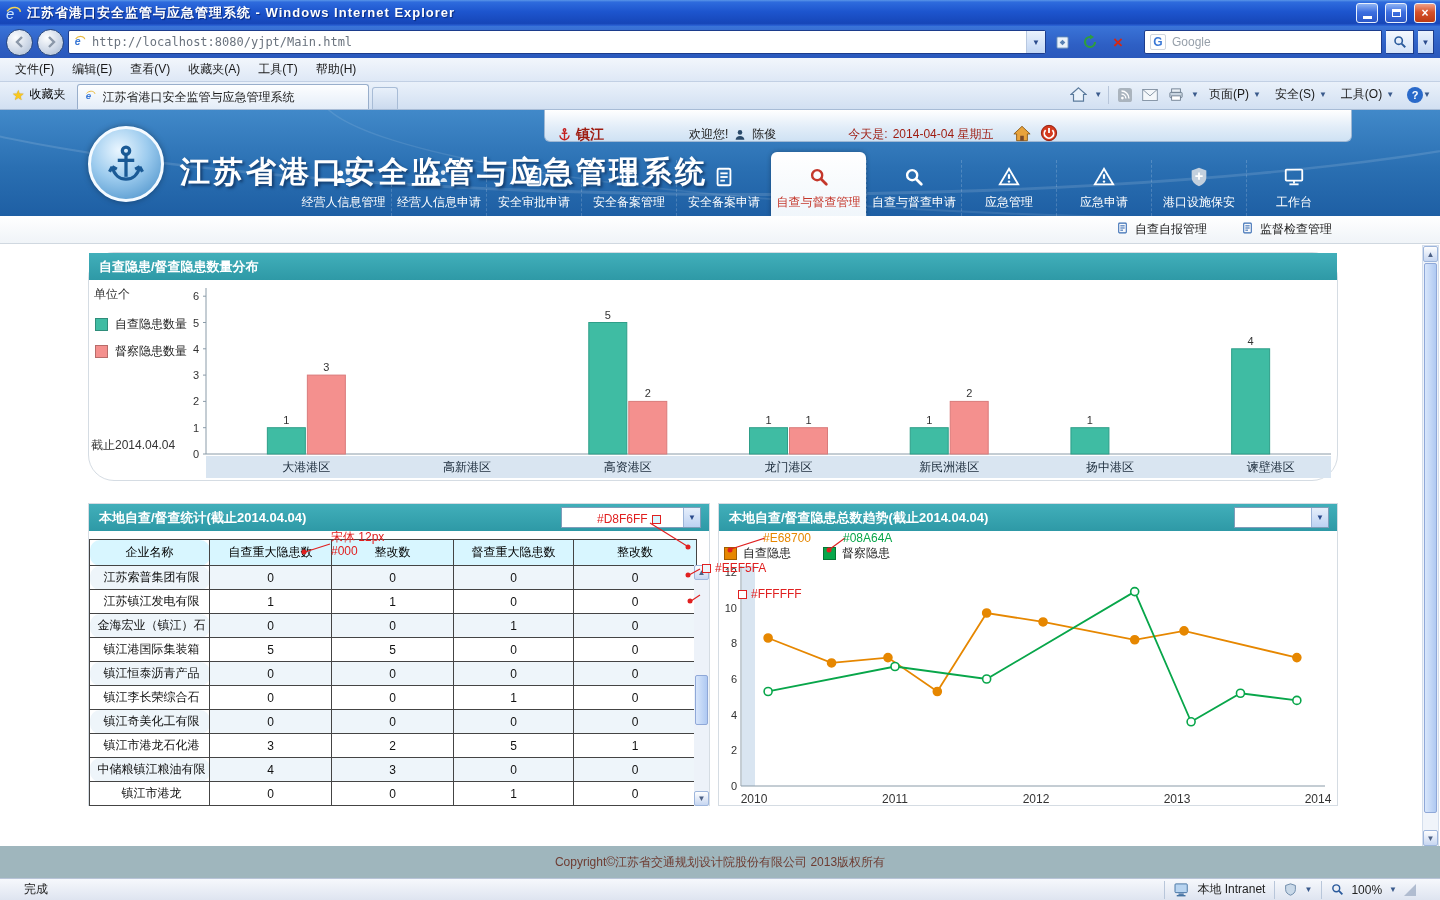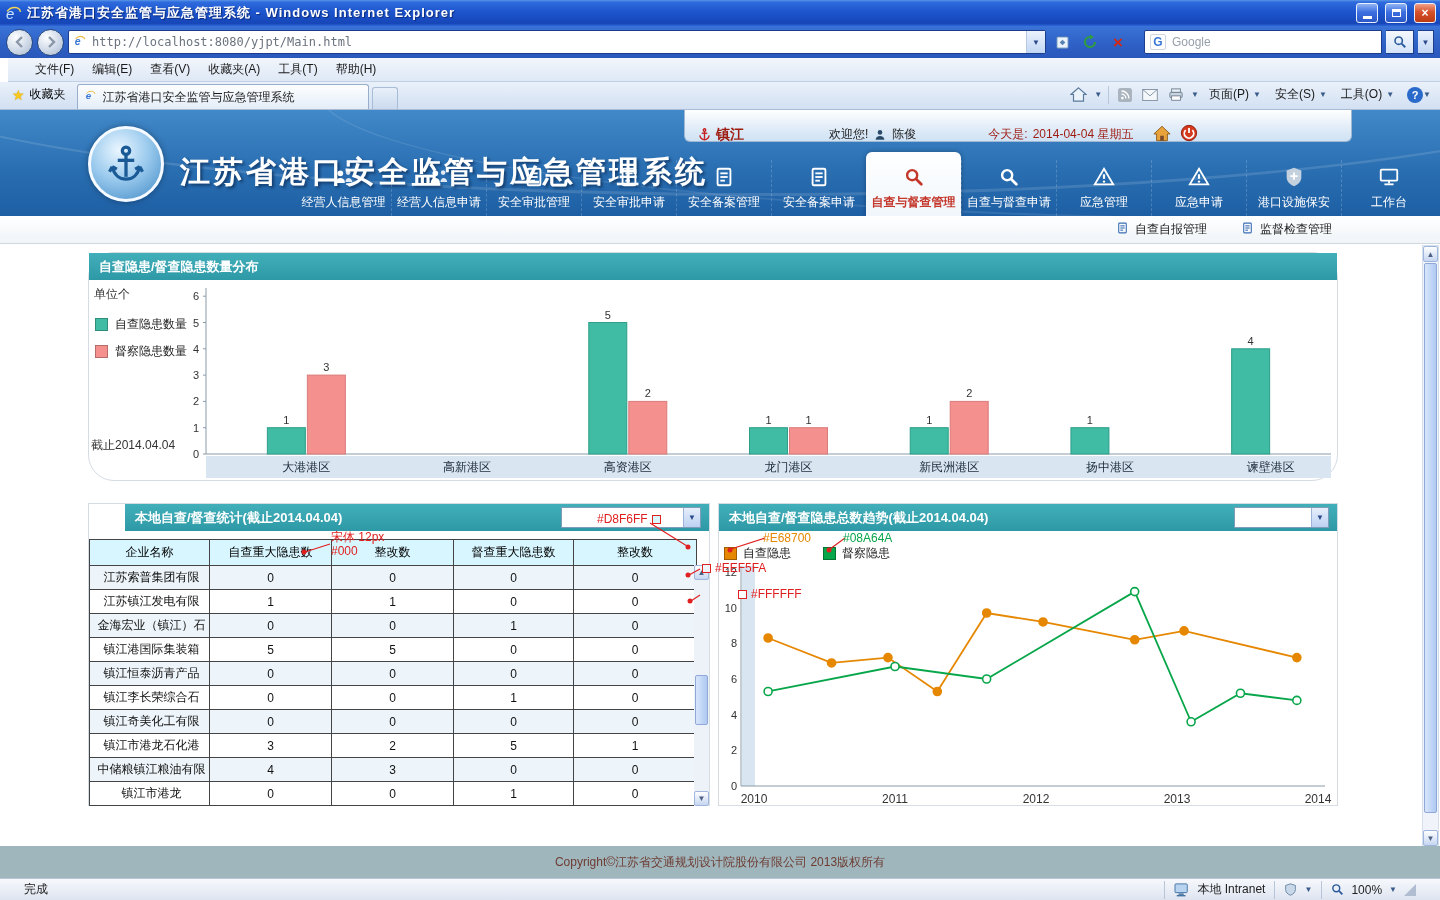--- a/index.html
+++ b/index.html
@@ -40,21 +40,21 @@
     display:inline-flex; align-items:center; justify-content:center; font-weight:bold; font-size:12px; color:#3A78D6; }
   .search-text { flex:1; color:#97A0AA; font-size:12px; }
   .search-btn { width:28px; height:24px; background:linear-gradient(#F4F8FE,#D6E4F8); border:1px solid #1C3C8C; border-left:none;
     display:inline-flex; align-items:center; justify-content:center; flex:0 0 auto; }
   .search-drop { width:16px; height:24px; background:linear-gradient(#EAF2FD,#C2D6F4); border:1px solid #1C3C8C; border-left:none;
     display:inline-flex; align-items:center; justify-content:center; color:#2A4A8C; font-size:8px; flex:0 0 auto; }
 
   
   .menubar { position:absolute; top:58px; height:24px; left:0; right:0;
     background:linear-gradient(180deg,#F2F6FC,#DEE8F6); border-bottom:1px solid #C2D0E4;
-    display:flex; align-items:center; padding:0 18px;margin-left:8px; }
+    display:flex; align-items:center; padding:0 6px; }
   .menu-item { padding:3px 9px; font-size:12px; color:#1A1A1A; }
   .favbar { position:absolute; top:82px; height:28px; left:0; right:0;
     background:linear-gradient(180deg,#EAF1FA,#D2E0F2); border-bottom:1px solid #A8BCD6;
     display:flex; align-items:flex-end; padding:0 4px; gap:3px; }
   .fav-btn { display:inline-flex; align-items:center; gap:5px; padding:4px 8px 6px; font-size:12px; }
   .star { color:#F8C820; font-size:14px; text-shadow:0 0 1px #B8861A; line-height:1; }
   .tab { width:292px; height:25px; background:linear-gradient(180deg,#FDFEFF,#E4EDF8);
     border:1px solid #98AECB; border-bottom:none; border-radius:3px 3px 0 0;
     display:inline-flex; align-items:center; gap:6px; padding:0 6px; font-size:12px; color:#1A1A1A; }
   .tab-title { white-space:nowrap; overflow:hidden; }
@@ -74,36 +74,36 @@
   .app-header::before { content:""; position:absolute; left:-10%; top:-160%; width:125%; height:235%;
     border-radius:50%; border:3px solid rgba(255,255,255,0.13); }
   .app-header::after { content:""; position:absolute; left:22%; top:-140%; width:135%; height:240%;
     border-radius:50%; border:2px solid rgba(255,255,255,0.10); }
   .logo { position:absolute; left:88px; top:16px; width:76px; height:76px; border-radius:50%;
     background:radial-gradient(circle at 40% 30%,#EAF6FF,#9CCBEE 45%,#3E88C4);
     border:3px solid #F4FAFF; box-shadow:0 0 6px rgba(0,0,0,.35);
     display:flex; align-items:center; justify-content:center; z-index:2; }
   .app-title { position:absolute; left:180px; top:42px; font-size:30px; font-weight:bold; color:#fff;
     letter-spacing:3px; text-shadow:2px 2px 3px #123A6A; z-index:2; white-space:nowrap; }
-  .user-strip { position:absolute; top:0; right:88px; width:668px; height:32px;
+  .user-strip { position:absolute; top:0; right:88px; width:808px; height:32px;
     background:linear-gradient(180deg,#FFFFFF,#E2EDF8 55%,#CFE2F4);
     border:1px solid #9FB8D4; border-top:none; border-radius:0 0 6px 6px;
     display:flex; align-items:center; padding:18px 12px 0; font-size:12px; z-index:3; }
   .city { display:inline-flex; align-items:center; gap:4px; font-size:14px; font-weight:bold; color:#9E1B10; }
   .welcome-group { margin-left:85px; display:inline-flex; align-items:center; gap:5px; color:#222; }
   .date-group { margin-left:72px; display:inline-flex; align-items:center; gap:5px; color:#9E1B10; }
   .strip-icons { margin-left:20px; display:inline-flex; align-items:center; gap:9px; }
   .main-nav { position:absolute; left:296px; right:4px; bottom:0; height:64px; display:flex; align-items:flex-end; z-index:2; }
   .nav-item { width:95px; height:56px; display:flex; flex-direction:column; align-items:center;
     justify-content:flex-end; gap:3px; padding-bottom:5px; color:#fff; border-left:1px dashed rgba(255,255,255,.18); }
   .nav-item:first-child { border-left:none; }
   .nav-label { font-size:12px; white-space:nowrap; }
   .nav-item.active { height:64px; background:linear-gradient(180deg,#FFFFFF,#F0F6FB);
     border-radius:6px 6px 0 0; color:var(--nav-active,#C4372B); box-shadow:0 0 5px rgba(0,0,0,.3); border-left:none; }
-  .nav-item.active .nav-label { font-weight:bold; }
+  .nav-item.active .nav-label { font-weight:normal; }
 
   
   .submenu { position:absolute; top:216px; height:28px; left:0; right:0;
     background:linear-gradient(180deg,#FFFFFF,#F0F4F8); border-bottom:1px solid #D0D8E0;
     display:flex; align-items:center; justify-content:flex-end; gap:34px; padding-right:108px; }
   .submenu-item { display:inline-flex; align-items:center; gap:6px; font-size:12px; color:#222; }
 
   
   .content { position:absolute; top:244px; height:602px; left:0; right:0; background:#FFFFFF; }
   .panel { position:absolute; background:#fff; border:1px solid #D5DCE3; }
@@ -115,29 +115,29 @@
 
   #panel-bar { left:88px; top:8px; width:1250px; height:229px;border-radius:26px; }
   .bar-body { position:relative; height:201px; }
   .unit-label { position:absolute; left:5px; top:6px; color:#333; }
   .bar-legend { position:absolute; left:6px; top:36px; display:flex; flex-direction:column; gap:10px; }
   .legend-row { display:inline-flex; align-items:center; gap:7px; font-size:12px; color:#222; }
   .legend-sq { width:13px; height:13px; border:1px solid rgba(0,0,0,.25); display:inline-block; }
   .asof-label { position:absolute; left:2px; top:157px; color:#333; }
   #bar-chart-svg { position:absolute; left:0; top:0; }
 
-  #panel-table { left:88px; top:259px; width:622px; height:303px;padding-left:36px; }
+  #panel-table { left:88px; top:259px; width:622px; height:303px; }
   #stats-dropdown { right:8px; width:140px; }
   .stats-table { position:absolute; left:0; top:35px; border-collapse:collapse; table-layout:fixed; width:607px; background:#fff; }
   .stats-table th { background:var(--table-header-bg,#D8F6FF); height:26px; font-size:12px; font-weight:normal;
     border:1px solid #444; text-align:center; }
   .stats-table td { height:24px; font-size:12px; text-align:center; border:1px solid #444; color:#111; }
   .stats-table tbody tr:nth-child(odd) { background:var(--row-odd,#EEF5FA); }
   .stats-table tbody tr:nth-child(even) { background:var(--row-even,#FFFFFF); }
-  .stats-table th:nth-child(1), .stats-table td:nth-child(1) { width:120px; }
+  .stats-table th:nth-child(1), .stats-table td:nth-child(1) { width:120px;border-radius:10px; }
   .stats-table th:nth-child(2), .stats-table td:nth-child(2) { width:122px; }
   .stats-table th:nth-child(3), .stats-table td:nth-child(3) { width:122px; }
   .stats-table th:nth-child(4), .stats-table td:nth-child(4) { width:120px; }
   .stats-table th:nth-child(5), .stats-table td:nth-child(5) { width:123px; }
   .name-cell { text-align:left; padding-left:4px; }
 
   #panel-line { left:718px; top:259px; width:620px; height:303px; }
   #trend-dropdown { right:8px; width:95px; }
   .line-legend { position:absolute; left:5px; top:41px; display:flex; align-items:center; gap:32px; }
   .lg-item { display:inline-flex; align-items:center; gap:6px; font-size:12px; color:#222; }
@@ -383,29 +383,20 @@
           <span class="nav-label">经营人信息管理</span>
         </div>
         <div class="nav-item">
           <span class="nav-icon"><svg viewBox="0 0 24 24" width="24" height="22">
               <circle cx="8" cy="8" r="3.1" fill="#FFFFFF"></circle>
               <path d="M3 18.5 C3 15.2 5.2 13.2 8 13.2 C10.8 13.2 13 15.2 13 18.5 Z" fill="#FFFFFF"></path>
               <circle cx="16.5" cy="7.2" r="2.5" fill="#FFFFFF" opacity=".85"></circle>
               <path d="M13.5 17.5 C13.8 14.8 15.4 13.2 17 13.2 C19 13.2 20.6 14.8 21 17.5 Z" fill="#FFFFFF" opacity=".85"></path>
             </svg></span>
           <span class="nav-label">经营人信息申请</span>
-        </div>
-        <div class="nav-item">
-          <span class="nav-icon"><svg viewBox="0 0 24 24" width="22" height="22">
-              <rect x="5" y="3" width="14" height="18" rx="1.5" fill="none" stroke="#FFFFFF" stroke-width="2"></rect>
-              <line x1="8" y1="8" x2="16" y2="8" stroke="#FFFFFF" stroke-width="2"></line>
-              <line x1="8" y1="12" x2="16" y2="12" stroke="#FFFFFF" stroke-width="2"></line>
-              <line x1="8" y1="16" x2="13" y2="16" stroke="#FFFFFF" stroke-width="2"></line>
-            </svg></span>
-          <span class="nav-label">安全审批管理</span>
         </div>
         <div class="nav-item">
           <span class="nav-icon"><svg viewBox="0 0 24 24" width="22" height="22">
               <rect x="5" y="3" width="14" height="18" rx="1.5" fill="none" stroke="#FFFFFF" stroke-width="2"></rect>
               <line x1="8" y1="8" x2="16" y2="8" stroke="#FFFFFF" stroke-width="2"></line>
               <line x1="8" y1="12" x2="16" y2="12" stroke="#FFFFFF" stroke-width="2"></line>
               <line x1="8" y1="16" x2="13" y2="16" stroke="#FFFFFF" stroke-width="2"></line>
             </svg></span>
           <span class="nav-label">安全审批申请</span>
         </div>

